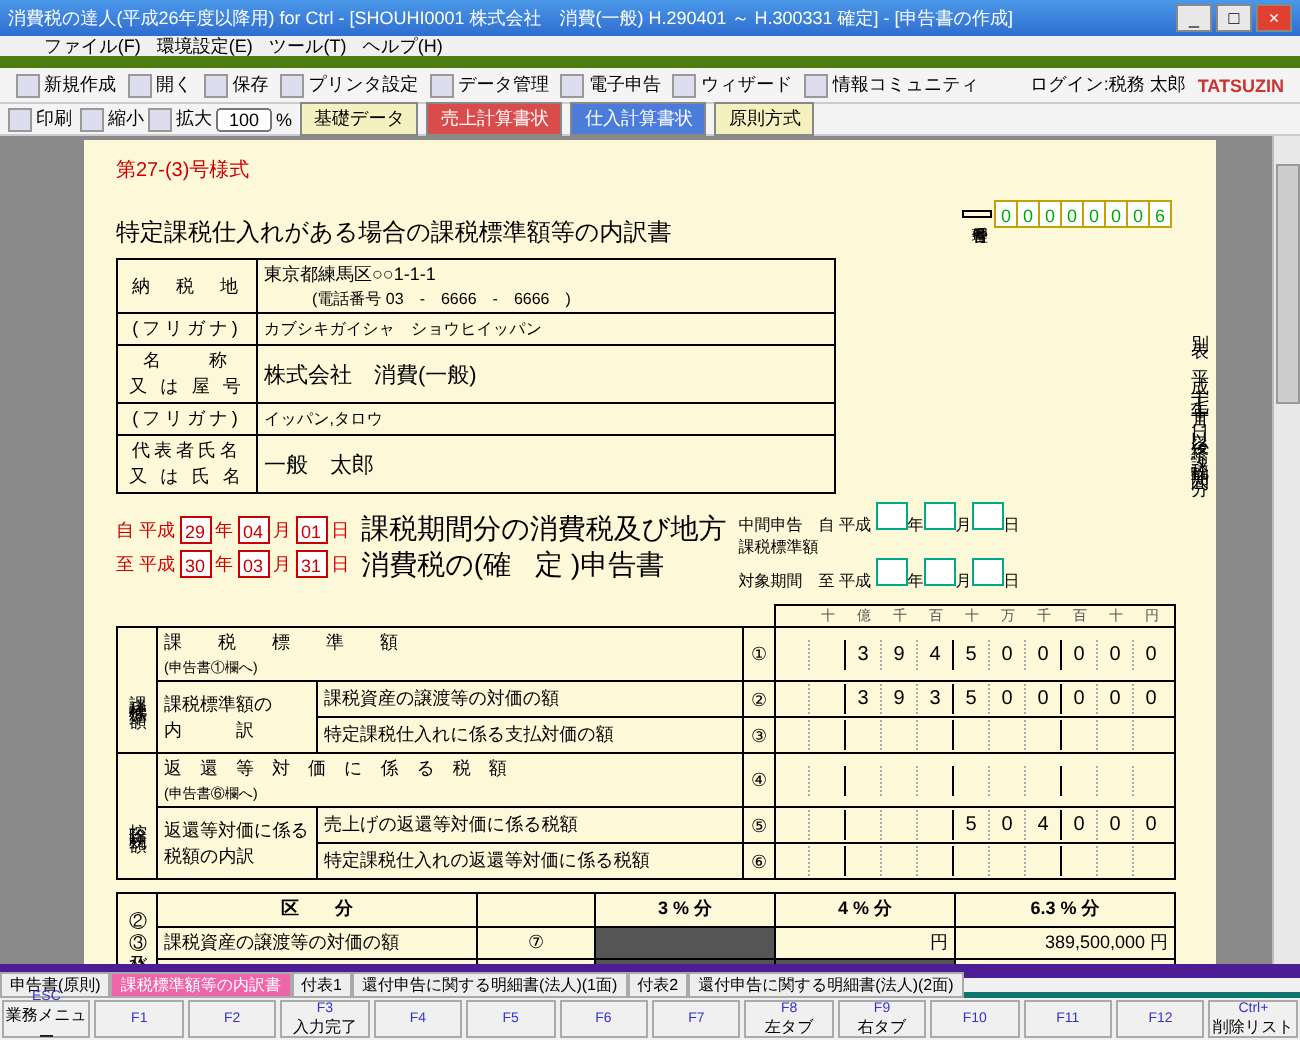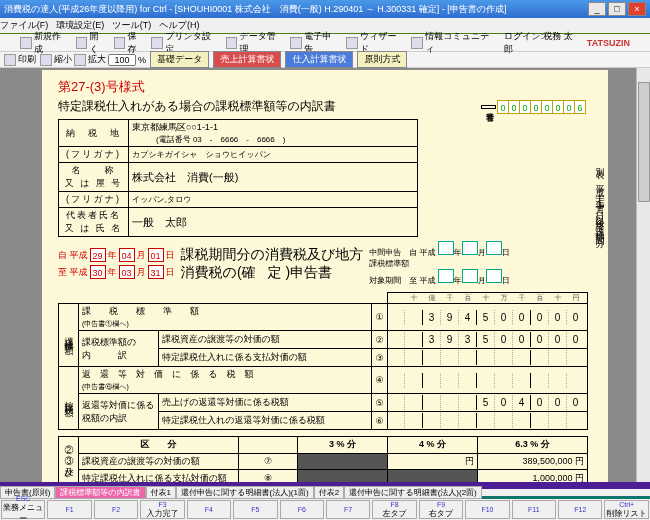--- a/index.html
+++ b/index.html
@@ -1,35 +1,35 @@
 <!DOCTYPE html>
 <html><head>
 <meta charset="utf-8">
 <style>
 *{box-sizing:border-box;margin:0;padding:0;font-family:"MS Gothic","Meiryo",sans-serif}
 body{width:650px;height:520px;overflow:hidden;background:#ece9d8;font-size:9px}
 .titlebar{height:18px;background:linear-gradient(#4a98e8,#2f6dd0);color:#fff;display:flex;align-items:center;padding:0 4px;justify-content:space-between}
 .titlebar .winbtns{display:flex;gap:2px}
 .titlebar .winbtns span{width:18px;height:14px;background:#e8e8e8;border:1px solid #888;color:#000;text-align:center;line-height:12px;font-size:9px}
 .titlebar .winbtns span.close{background:#e04030;color:#fff}
-.menubar{height:16px;background:#f0f0f0;border-bottom:1px solid #4d7c0f;display:flex;align-items:center;padding:0 0;gap:8px;font-size:9px}
-.toolbar{height:18px;background:#f4f4f4;border-bottom:1px solid #ccc;display:flex;align-items:center;padding:0 20px;gap:6px;font-size:9px;justify-content:space-between}
+.menubar{height:16px;background:#f0f0f0;border-bottom:6px solid #4d7c0f;display:flex;align-items:center;padding:0 22px;gap:8px;font-size:9px}
+.toolbar{height:18px;background:#f4f4f4;border-bottom:1px solid #ccc;display:flex;align-items:center;padding:0 8px;gap:6px;font-size:9px;justify-content:space-between}
 .toolbar .grp{display:flex;gap:6px;align-items:center}
 .tbtn{display:flex;align-items:center;gap:2px;cursor:pointer}
 .ico{width:12px;height:12px;display:inline-block;border:1px solid #999;background:#dde}
 .toolbar2{height:16px;background:#f4f4f4;border-bottom:1px solid #ccc;display:flex;align-items:center;padding:0 4px;gap:4px;font-size:9px}
 .zoom{display:flex;align-items:center;gap:2px}
 .tab{padding:1px 6px;border:1px solid #888;background:#eee;font-size:9px}
 .tab.red{background:#d94c4c;color:#fff}
 .tab.blue{background:#4c7cd9;color:#fff}
 .tab.y{background:#f5f0c0}
 .workspace{height:414px;background:#8a8a8a;display:flex;justify-content:center;overflow:hidden;position:relative}
 .page{width:566px;background:#fdf8d8;margin-top:2px;padding:8px 16px 4px 16px;position:relative;font-size:9px;color:#000}
 .red{color:#c00}
-.formno{color:#c00;font-size:13px;margin-bottom:2px}
+.formno{color:#c00;font-size:10px;margin-bottom:16px}
 .formtitle{font-size:12px;margin-bottom:4px}
 table{border-collapse:collapse}
 td,th{border:1px solid #000;padding:1px 3px;font-size:9px;vertical-align:middle}
 .lbl{background:#fdf8d8;text-align:center;letter-spacing:2px}
 .taxer td{height:16px}
 .digits{display:flex}
 .dg{width:12px;height:14px;border:1px solid #c4a000;background:#fff;text-align:center;line-height:14px;font-size:9px;margin-left:-1px}
 .dg.g{color:#0a0}
 .dates{display:flex;align-items:center;gap:6px;margin:4px 0 6px 0}
 .dbox{border:1px solid #c00;padding:0 2px;min-width:16px;height:14px;display:inline-block;text-align:center;line-height:14px;background:#fff;color:#c00}

